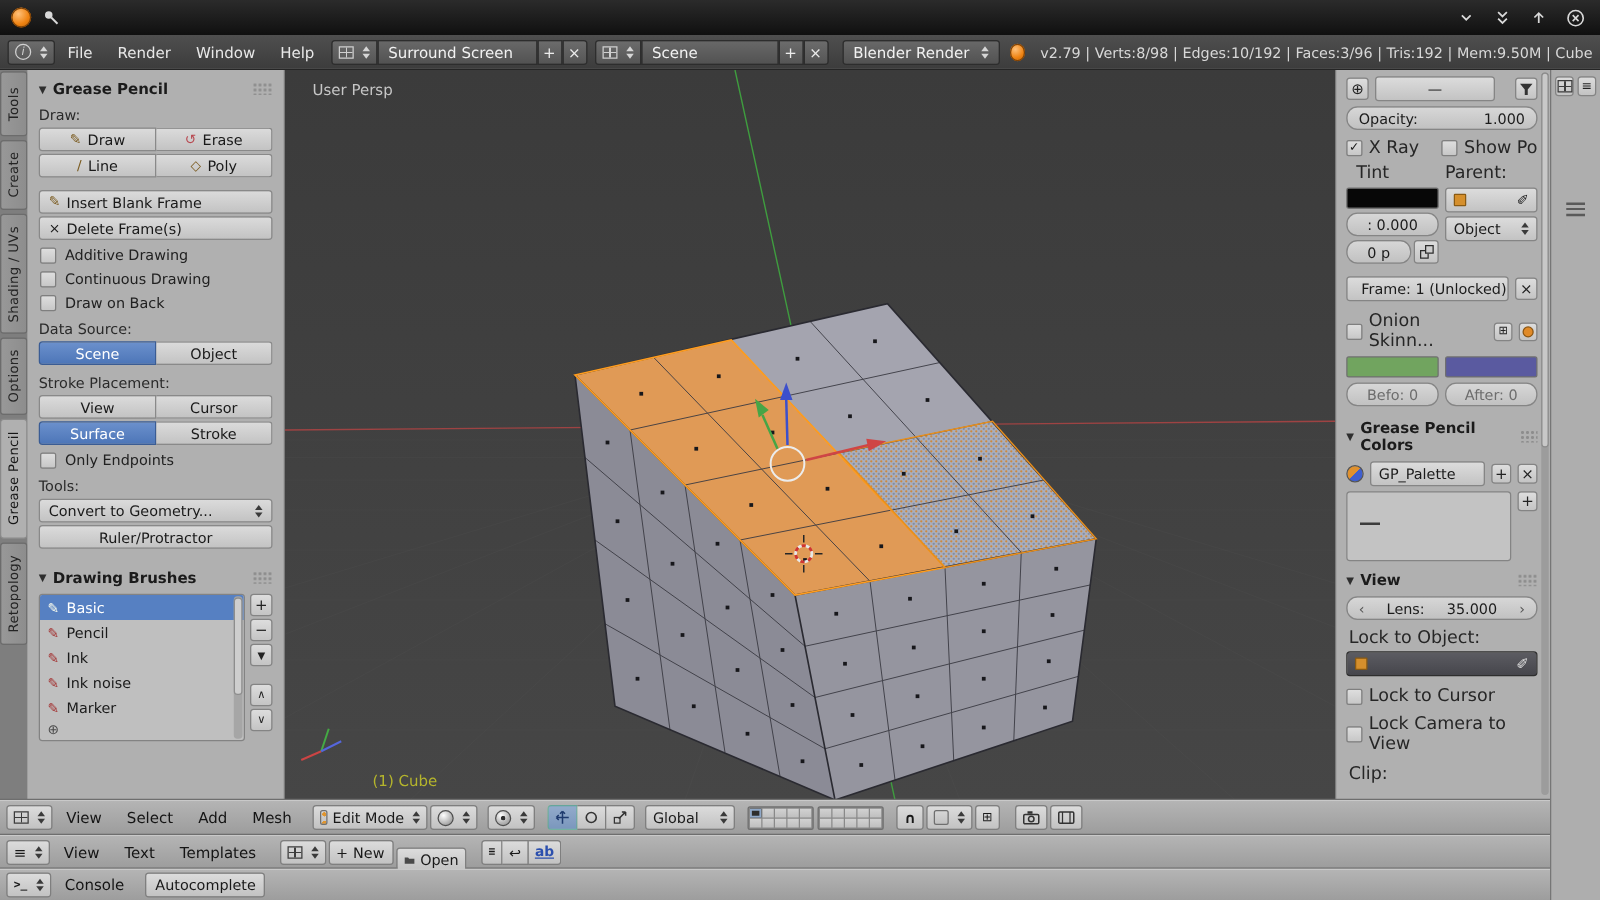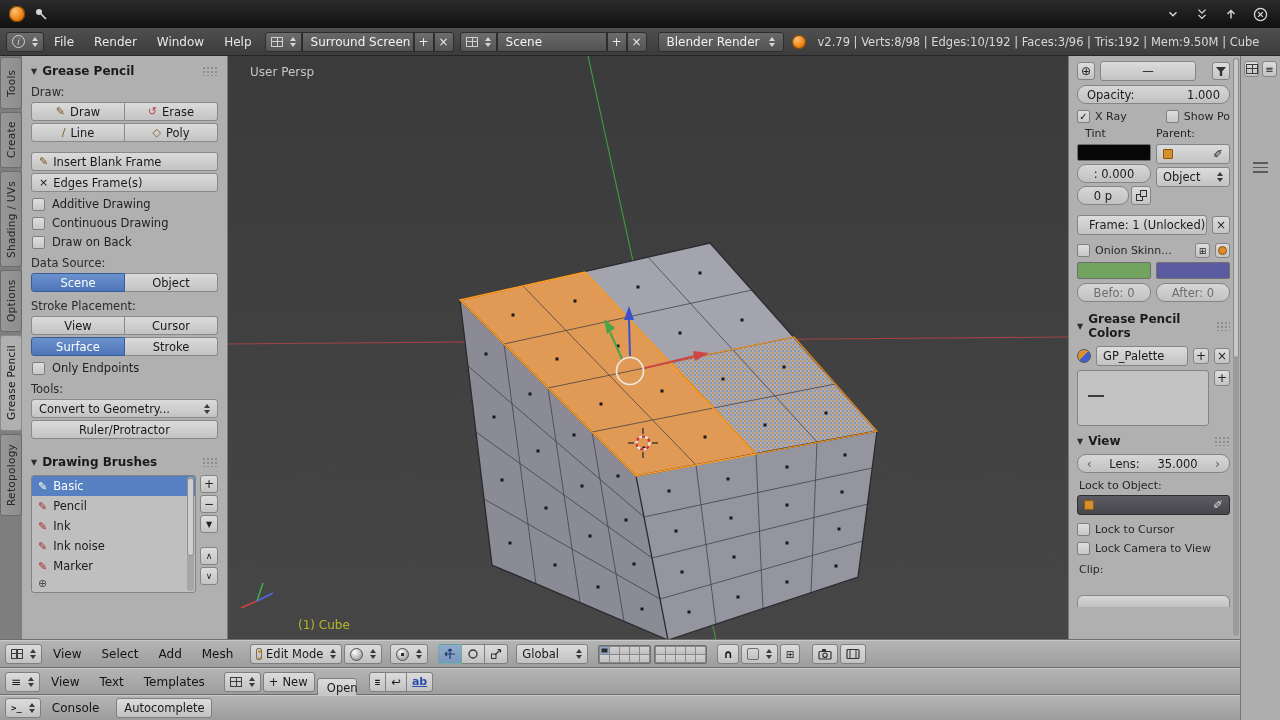--- a/index.html
+++ b/index.html
@@ -115,21 +115,21 @@
     background:linear-gradient(#d7d7d7,#c1c1c1); border:1px solid #858585; border-radius:9px;
     font-size:11.5px; color:#1b1b1b; }
   .slider.dis { color:#6d6d6d; justify-content:center; gap:3px; }
   .nfield { height:19px; display:flex; align-items:center; justify-content:center; gap:4px;
     background:linear-gradient(#d7d7d7,#c1c1c1); border:1px solid #858585; border-radius:9px;
     font-size:11.5px; color:#1b1b1b; }
   .npbtn { height:20px; display:flex; align-items:center; gap:5px; padding:0 6px;
     background:linear-gradient(#dcdcdc,#c3c3c3); border:1px solid #858585; border-radius:3px;
     font-size:11.5px; color:#1b1b1b; white-space:nowrap; overflow:hidden; }
   .swatch { height:17px; border:1px solid #6f6f6f; border-radius:2px; }
-  .nlabel { font-size:11px; color:#262626; }
+  .nlabel { font-size:14px; color:#262626; }
   .cube-ico { width:10px; height:10px; flex:0 0 10px; background:#d58f2c; border:1px solid #8a5a12; border-radius:1px; }
   .pal-ico { width:14px; height:14px; border-radius:50%; border:1px solid #555;
     background:linear-gradient(135deg,#e0912f 50%, #3f5fd0 50%); }
   .orange-dot { width:9px; height:9px; border-radius:50%; background:#e08a28; border:1px solid #8a5512; }
   .nplist { flex:1; height:56px; background:#c3c3c3; border:1px solid #848484; border-radius:3px; position:relative; }
   .nplist .mark { position:absolute; left:10px; top:24px; width:16px; height:2px; background:#3c3c3c; }
   .darkfield { height:20px; display:flex; align-items:center; gap:6px; padding:0 6px;
     background:linear-gradient(#5c5c62,#46464c); border:1px solid #2e2e2e; border-radius:3px; color:#ddd; }
   .np-scroll { position:absolute; right:1px; top:2px; width:6px; height:578px; background:#9c9c9c; border-radius:3px; }
   .np-thumb { position:absolute; top:0; left:0; width:6px; height:300px; background:#c8c8c8;
@@ -226,21 +226,21 @@
   <span class="menu">Window</span>
   <span class="menu">Help</span>
   <div class="grp">
     <div class="tbtn">
       <span class="grid4"></span>
       <span class="uds">
           <i class="u"></i>
           <i class="d"></i>
         </span>
     </div>
-    <div class="ddfield" style="width:112px;">
+    <div class="ddfield" style="width:128px;">
       <span>Surround Screen</span>
     </div>
     <div class="tbtn sq">
         <span>+</span>
       </div>
     <div class="tbtn sq">
         <span>×</span>
       </div>
   </div>
   <div class="grp">
@@ -323,21 +323,21 @@
   <div class="sp8"></div>
   <div class="row">
     <div class="btn left">
       <span class="icon pencil">✎</span>
       <span>Insert Blank Frame</span>
     </div>
   </div>
   <div class="row">
     <div class="btn left">
       <span class="icon">×</span>
-      <span>Edges Frame(s)</span>
+      <span>Delete Frame(s)</span>
     </div>
   </div>
   <div class="cbrow">
     <span class="cb"></span>
     <span class="cblabel">Additive Drawing</span>
   </div>
   <div class="cbrow">
     <span class="cb"></span>
     <span class="cblabel">Continuous Drawing</span>
   </div>
@@ -888,21 +888,21 @@
     <span class="grid4d"></span>
     <span class="uds dark">
         <i class="u"></i>
         <i class="d"></i>
       </span>
   </div>
   <div class="hbtn" style="width:52px;">
     <span>+</span>
     <span>New</span>
   </div>
-  <div class="hbtn" style="width:40px;margin-top:12px;">
+  <div class="hbtn" style="width:56px;margin-top:12px;">
     <svg width="12" height="10" viewBox="0 0 12 10">
       <path d="M1,2.5 h3.5 l1,1.2 H11 V9 H1 z" fill="#4a4a4a"></path>
     </svg>
     <span>Open</span>
   </div>
   <div class="hgrp" style="margin-left:10px;">
     <div class="hbtn">
       <span class="mono">≡</span>
     </div>
     <div class="hbtn">

